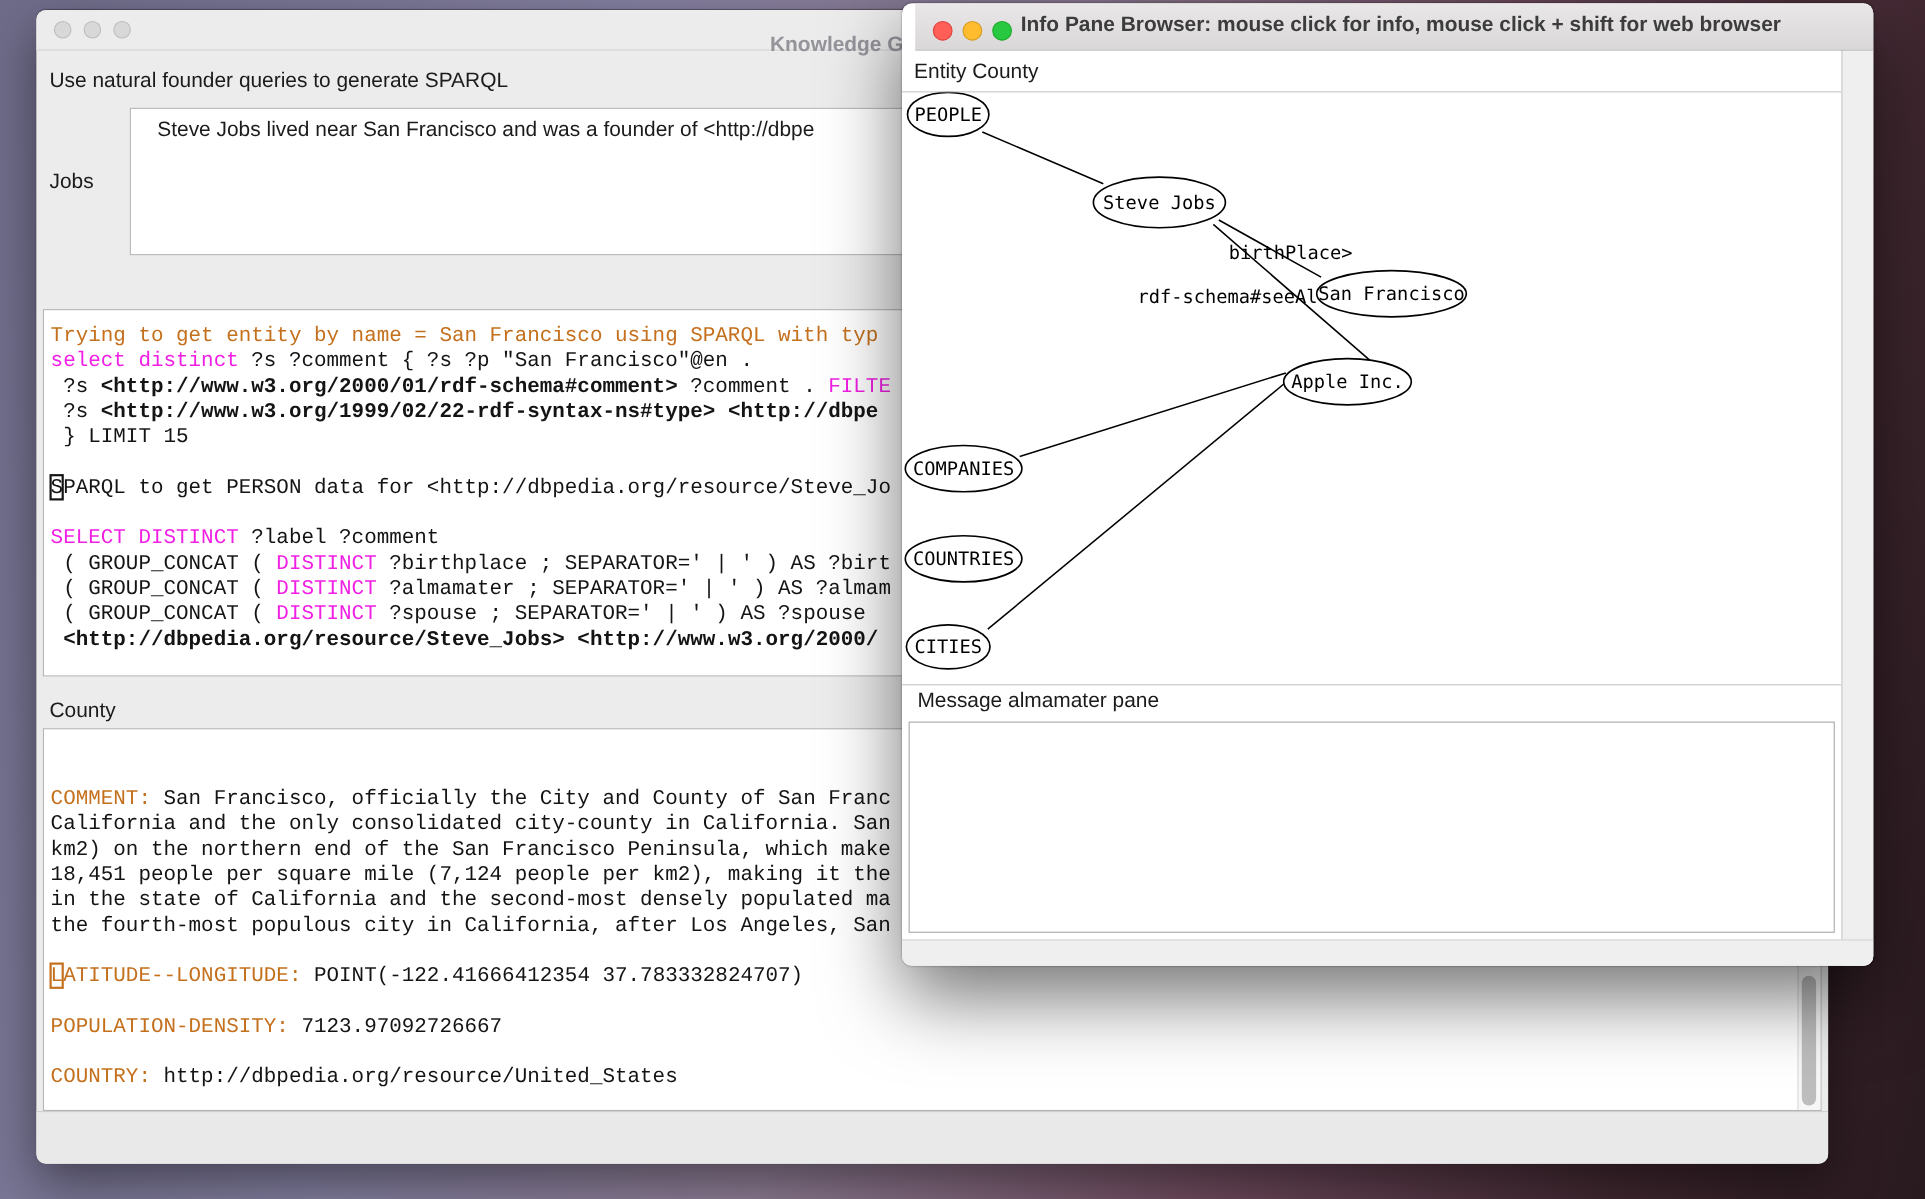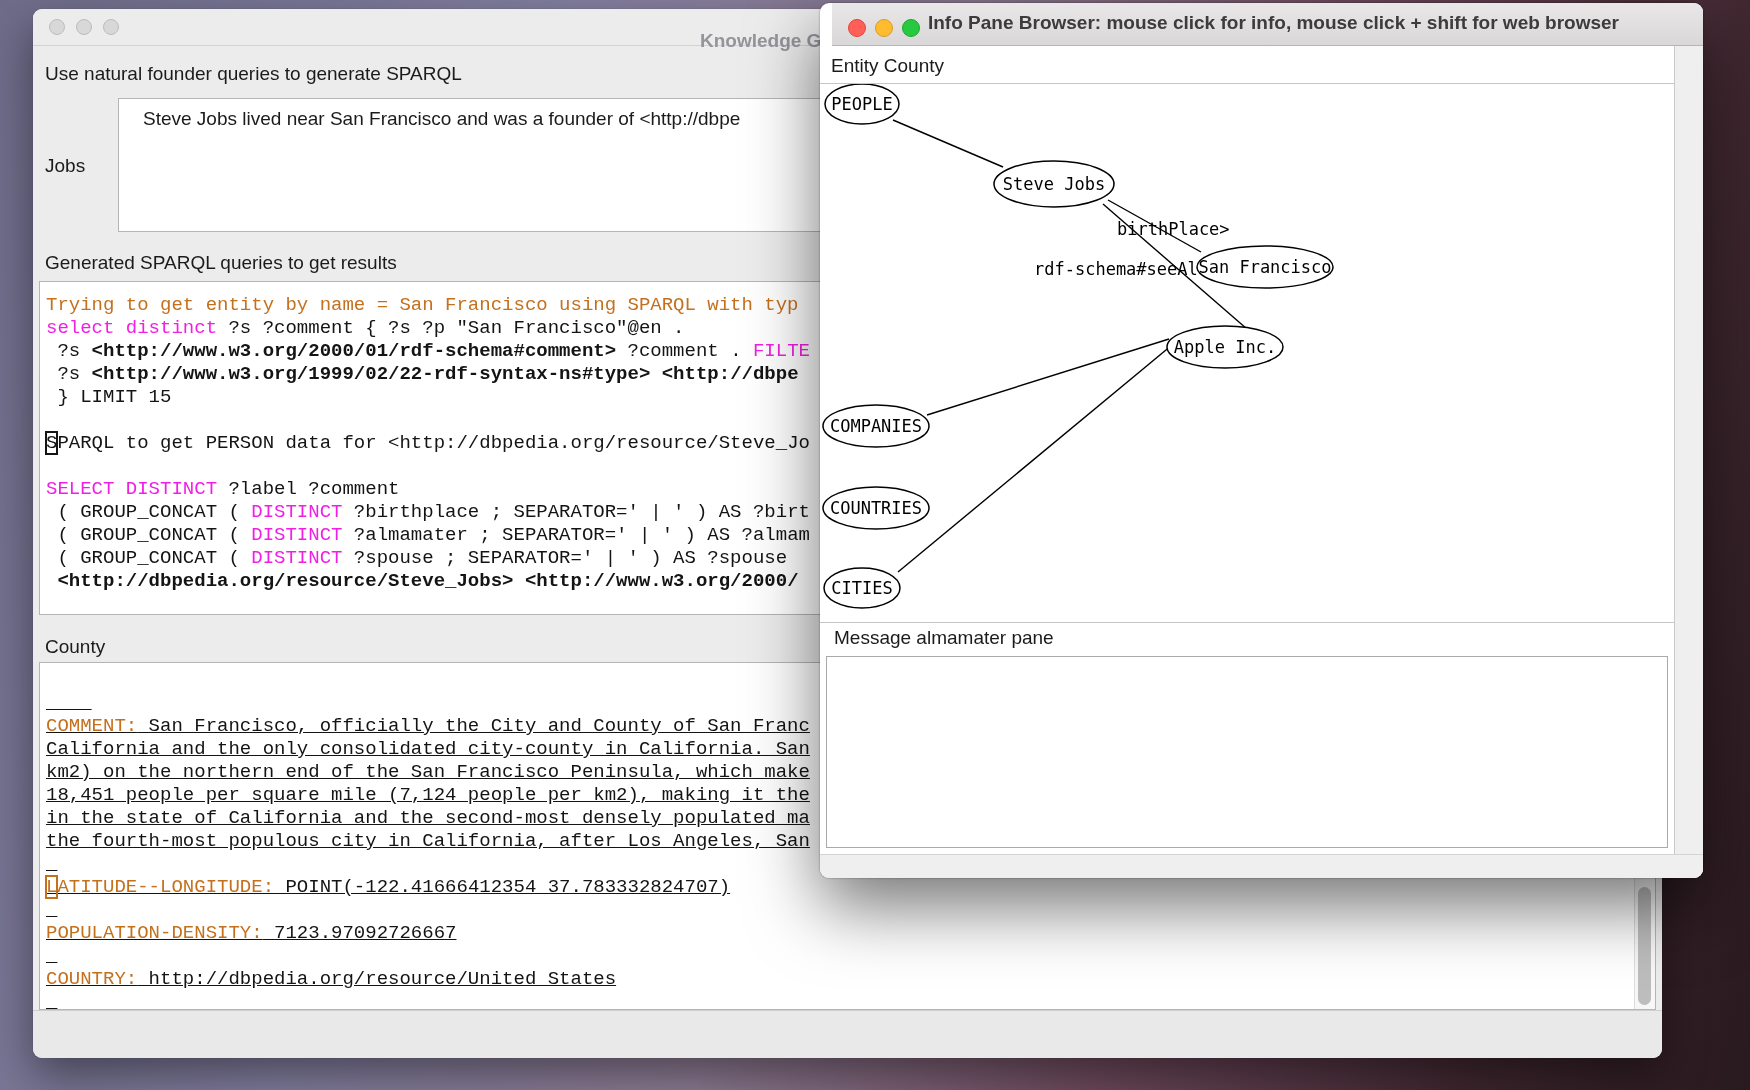--- a/index.html
+++ b/index.html
@@ -52,25 +52,24 @@
     <div class="bw-title">Knowledge G</div>
   </div>
 
   <div class="lbl" style="left:12px;top:54px">Use natural founder queries to generate SPARQL</div>
   <div class="lbl" style="left:12px;top:146px">Jobs</div>
 
   <div class="panel" style="left:85px;top:89px;width:1527px;height:134px;">
     <div class="lbl" style="left:24px;top:9px;">Steve Jobs lived near San Francisco and was a founder of &lt;http://dbpe</div>
   </div>
 
-  <div class="lbl" style="left:12px;top:243px">Generated SPARQL queries to get results</div>
   <div class="panel codepane code" style="left:6px;top:272px;width:1606px;height:334px;padding:12px 0 0 6px;"><div><span style="color: rgb(196, 112, 29);">Trying to get entity by name = San Francisco using SPARQL with typ</span></div><div><span style="color: rgb(241, 31, 228);">select distinct</span><span style="color: rgb(20, 20, 20);"> ?s ?comment { ?s ?p "San Francisco"@en .</span></div><div><span style="color: rgb(20, 20, 20);"> ?s </span><span style="color: rgb(20, 20, 20); font-weight: 700;">&lt;http://www.w3.org/2000/01/rdf-schema#comment&gt;</span><span style="color: rgb(20, 20, 20);"> ?comment . </span><span style="color: rgb(241, 31, 228);">FILTE</span></div><div><span style="color: rgb(20, 20, 20);"> ?s </span><span style="color: rgb(20, 20, 20); font-weight: 700;">&lt;http://www.w3.org/1999/02/22-rdf-syntax-ns#type&gt;</span><span style="color: rgb(20, 20, 20);"> </span><span style="color: rgb(20, 20, 20); font-weight: 700;">&lt;http://dbpe</span></div><div><span style="color: rgb(20, 20, 20);"> } LIMIT 15</span></div><div>&nbsp;</div><div><span class="cursor-box" style="color: rgb(20, 20, 20);">S</span><span style="color: rgb(20, 20, 20);">PARQL to get PERSON data for &lt;http://dbpedia.org/resource/Steve_Jo</span></div><div>&nbsp;</div><div><span style="color: rgb(241, 31, 228);">SELECT DISTINCT</span><span style="color: rgb(20, 20, 20);"> ?label ?comment</span></div><div><span style="color: rgb(20, 20, 20);"> ( GROUP_CONCAT ( </span><span style="color: rgb(241, 31, 228);">DISTINCT</span><span style="color: rgb(20, 20, 20);"> ?birthplace ; SEPARATOR=' | ' ) AS ?birt</span></div><div><span style="color: rgb(20, 20, 20);"> ( GROUP_CONCAT ( </span><span style="color: rgb(241, 31, 228);">DISTINCT</span><span style="color: rgb(20, 20, 20);"> ?almamater ; SEPARATOR=' | ' ) AS ?almam</span></div><div><span style="color: rgb(20, 20, 20);"> ( GROUP_CONCAT ( </span><span style="color: rgb(241, 31, 228);">DISTINCT</span><span style="color: rgb(20, 20, 20);"> ?spouse ; SEPARATOR=' | ' ) AS ?spouse</span></div><div><span style="color: rgb(20, 20, 20);"> </span><span style="color: rgb(20, 20, 20); font-weight: 700;">&lt;http://dbpedia.org/resource/Steve_Jobs&gt; &lt;http://www.w3.org/2000/</span></div></div>
 
   <div class="lbl" style="left:12px;top:627px">County</div>
-  <div class="panel codepane code" style="left:6px;top:653px;width:1617px;height:348px;padding:6px 0 0 6px;text-decoration:underline;">
+  <div class="panel codepane code" style="left:6px;top:653px;width:1617px;height:348px;padding:6px 0 0 6px;">
     <div><span style="color: rgb(196, 112, 29);">COMMENT:</span><span style="color: rgb(20, 20, 20);"> San Francisco, officially the City and County of San Franc</span></div><div><span style="color: rgb(20, 20, 20);">California and the only consolidated city-county in California. San</span></div><div><span style="color: rgb(20, 20, 20);">km2) on the northern end of the San Francisco Peninsula, which make</span></div><div><span style="color: rgb(20, 20, 20);">18,451 people per square mile (7,124 people per km2), making it the</span></div><div><span style="color: rgb(20, 20, 20);">in the state of California and the second-most densely populated ma</span></div><div><span style="color: rgb(20, 20, 20);">the fourth-most populous city in California, after Los Angeles, San</span></div><div>&nbsp;</div><div><span class="cursor-box" style="color: rgb(196, 112, 29);">L</span><span style="color: rgb(196, 112, 29);">ATITUDE--LONGITUDE:</span><span style="color: rgb(20, 20, 20);"> POINT(-122.41666412354 37.783332824707)</span></div><div>&nbsp;</div><div><span style="color: rgb(196, 112, 29);">POPULATION-DENSITY:</span><span style="color: rgb(20, 20, 20);"> 7123.97092726667</span></div><div>&nbsp;</div><div><span style="color: rgb(196, 112, 29);">COUNTRY:</span><span style="color: rgb(20, 20, 20);"> http://dbpedia.org/resource/United_States</span></div><div>&nbsp;</div><div class="vscroll">
       <div class="vthumb"></div>
     </div>
   </div>
 
   <div class="bw-bottom"></div>
 </div>
 
 <div class="window fw">
   <svg class="graphsvg" id="graph-svg" width="883" height="875" viewBox="0 0 883 875">

